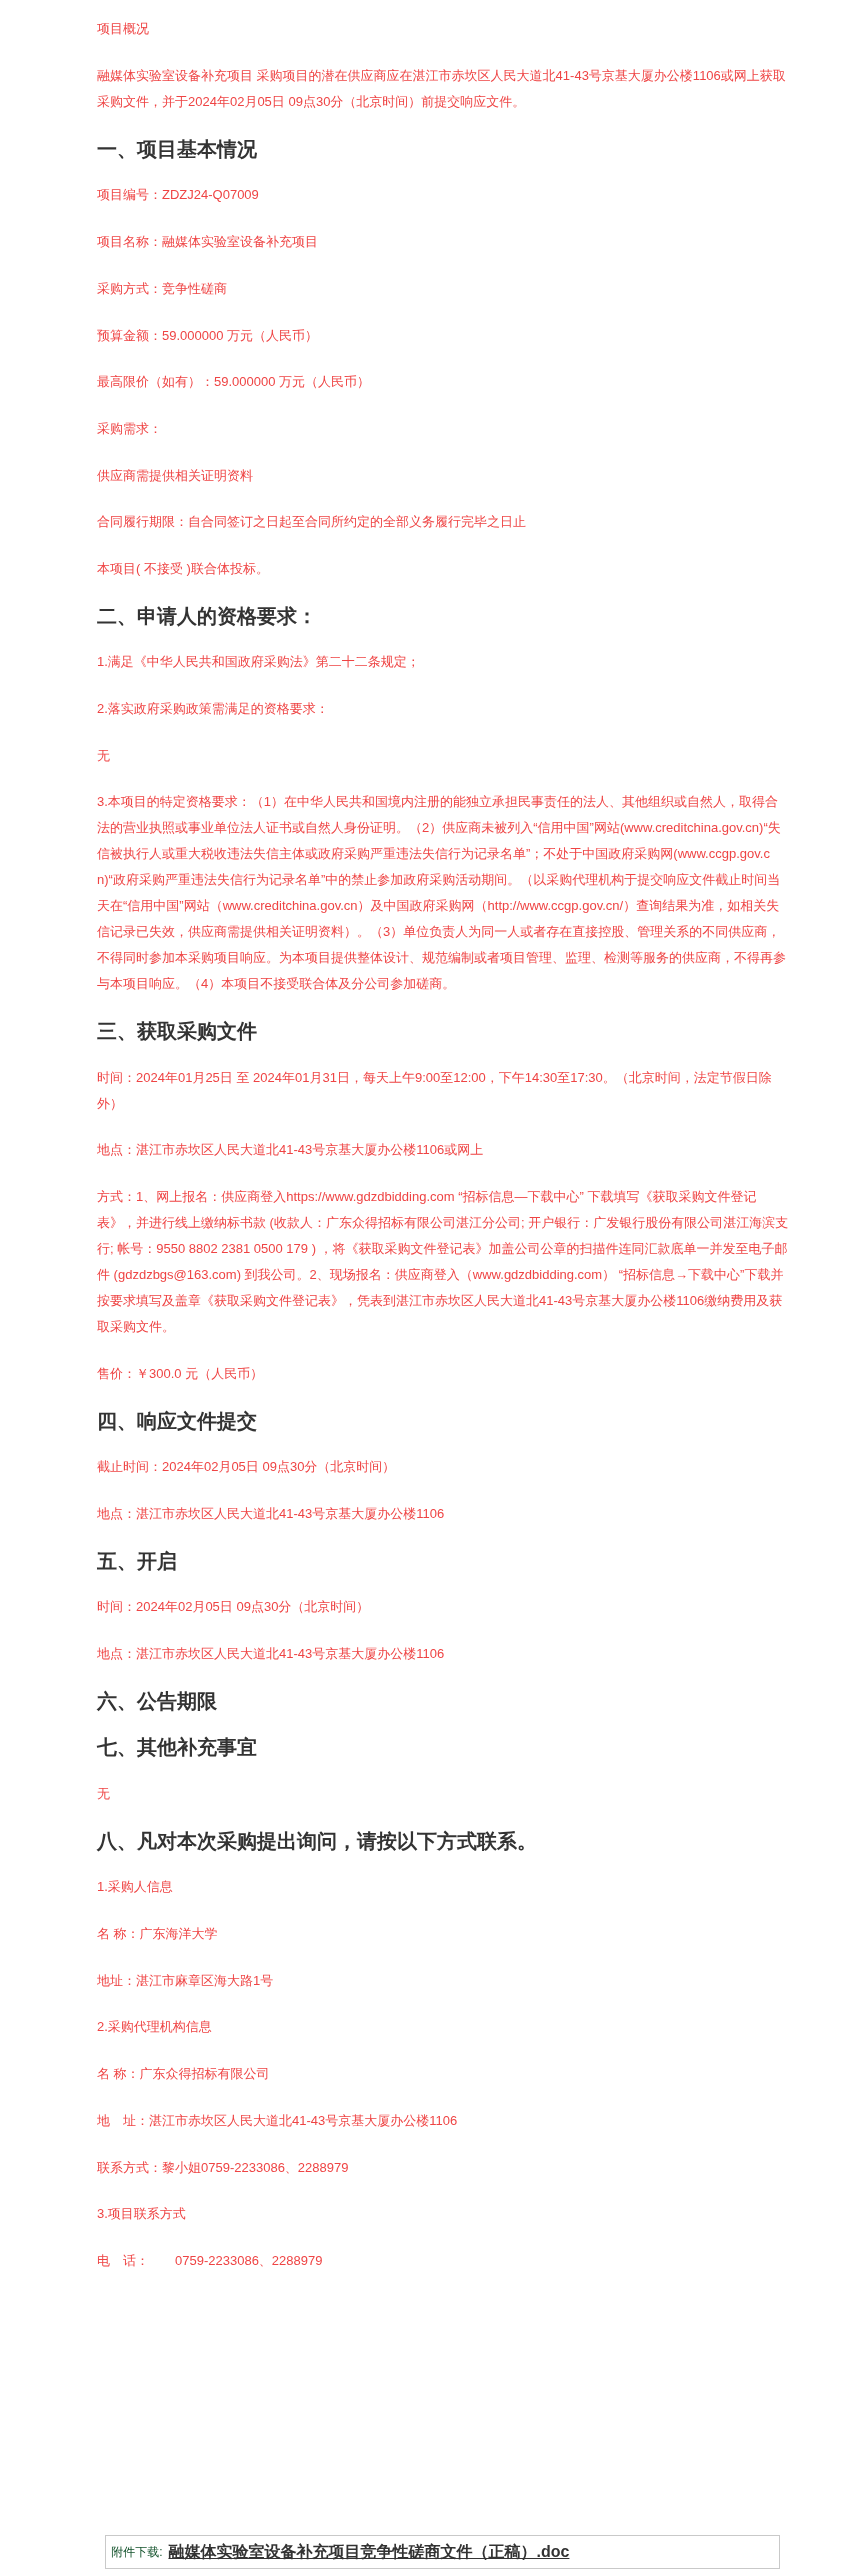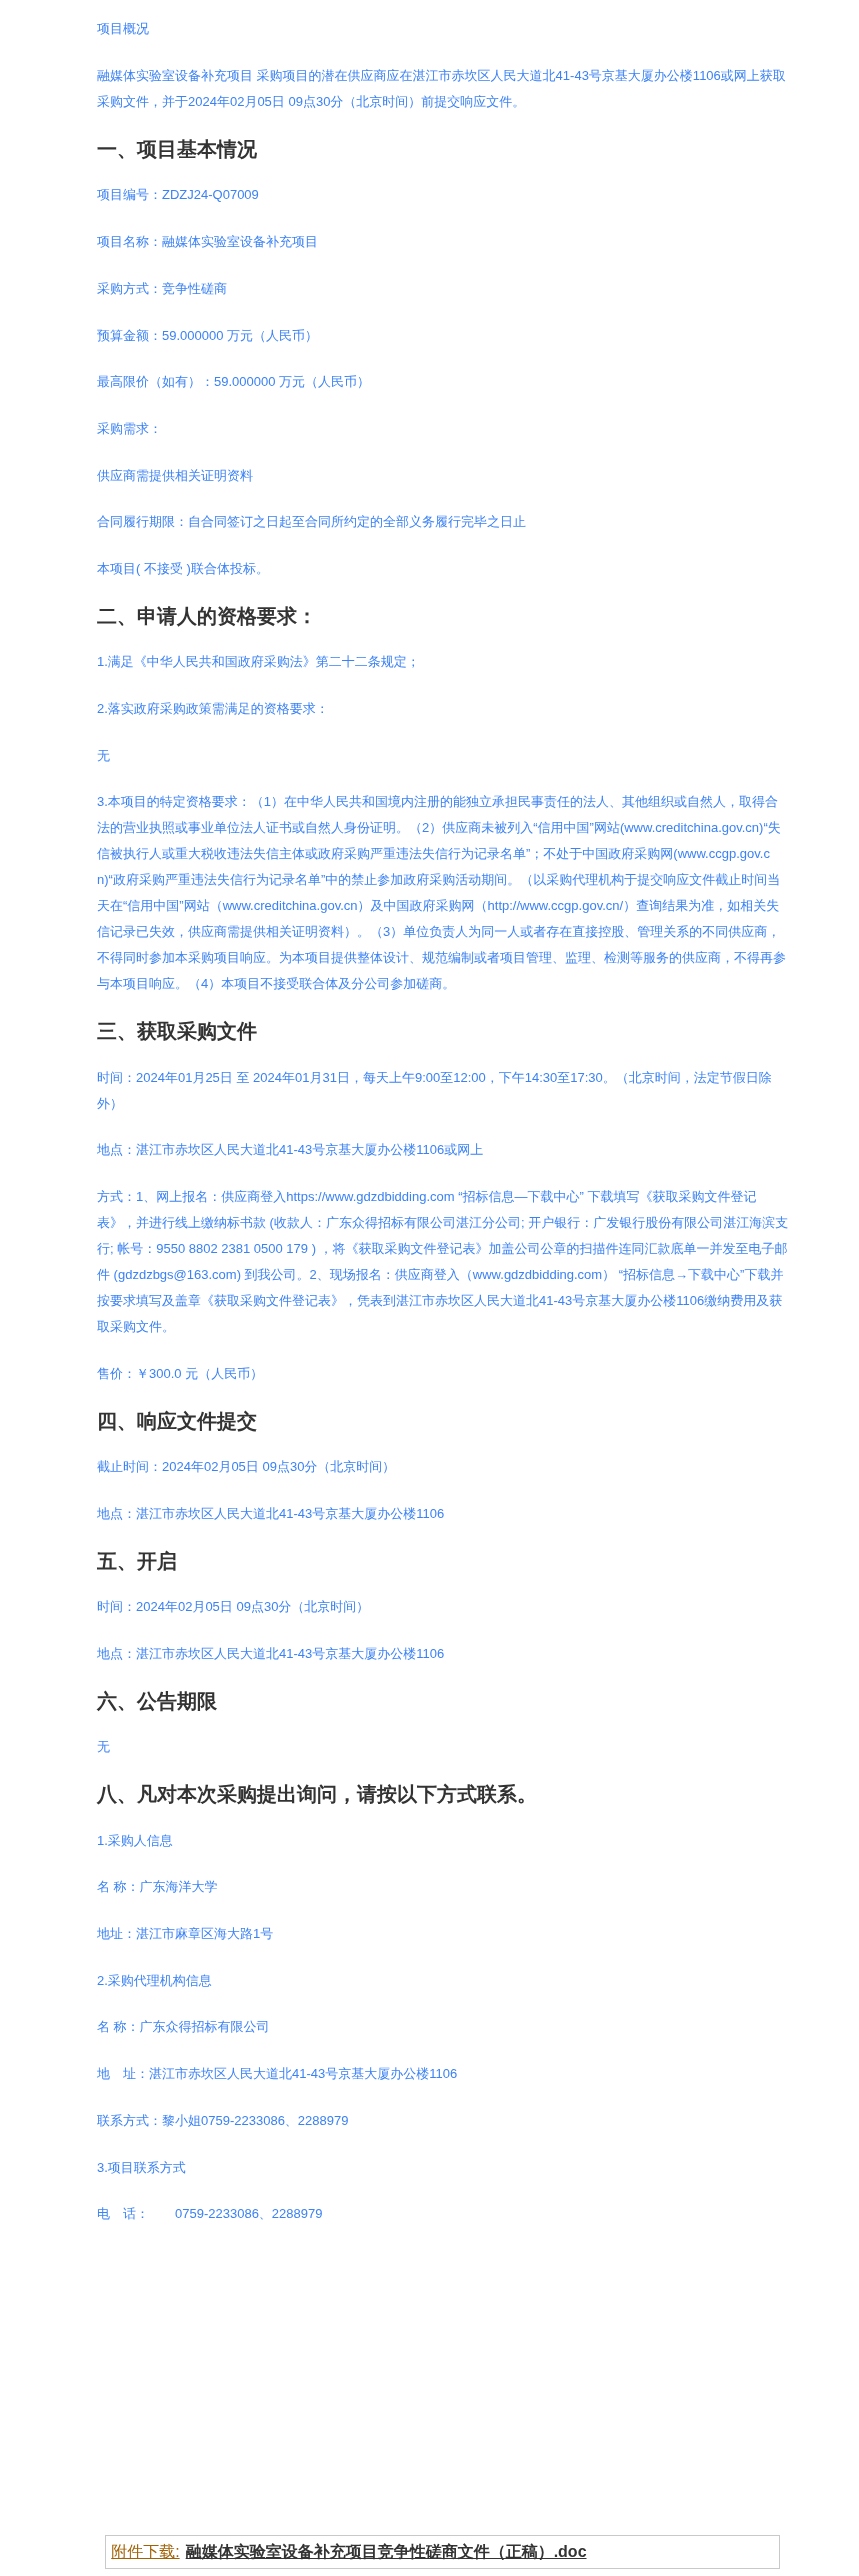--- a/index.html
+++ b/index.html
@@ -14,21 +14,21 @@
     position: relative;
     font-family: "Liberation Sans", "DejaVu Sans", sans-serif;
   }
   .content {
     box-sizing: border-box;
     padding: 0.9px 70px 0 97px;
   }
   .content p.text {
     font-size: 13px;
     line-height: 26px;
-    color: #3b82f6;
+    color: #ef4444;
     margin: 20.7px 0;
     font-weight: 400;
     word-break: break-all;
     overflow-wrap: anywhere;
   }
   .content h2.heading {
     font-size: 20px;
     line-height: 26px;
     color: #333333;
     margin: 20.7px 0;
@@ -45,24 +45,23 @@
     width: 675px;
     height: 34px;
     box-sizing: border-box;
     border: 0.9px solid #c9c9c9;
     background: #ffffff;
     display: flex;
     align-items: center;
     padding-left: 5.2px;
   }
   .attachment-label {
-    font-size: 16px;
-    color: #a16207;
+    font-size: 12px;
+    color: #14532d;
     white-space: nowrap;
-    text-decoration: underline;
   }
   .attachment-link {
     font-size: 16px;
     color: #333333;
     font-weight: 700;
     text-decoration: underline;
     margin-left: 6px;
     cursor: pointer;
     white-space: nowrap;
   }
@@ -94,20 +93,21 @@
       <p class="text">地点：湛江市赤坎区人民大道北41-43号京基大厦办公楼1106或网上</p>
       <p class="text">方式：1、网上报名：供应商登入https://www.gdzdbidding.com “招标信息—下载中心” 下载填写《获取采购文件登记表》，并进行线上缴纳标书款 (收款人：广东众得招标有限公司湛江分公司; 开户银行：广发银行股份有限公司湛江海滨支行; 帐号：9550 8802 2381 0500 179 ) ，将《获取采购文件登记表》加盖公司公章的扫描件连同汇款底单一并发至电子邮件 (gdzdzbgs@163.com) 到我公司。2、现场报名：供应商登入（www.gdzdbidding.com） “招标信息→下载中心”下载并按要求填写及盖章《获取采购文件登记表》，凭表到湛江市赤坎区人民大道北41-43号京基大厦办公楼1106缴纳费用及获取采购文件。</p>
       <p class="text">售价：￥300.0 元（人民币）</p>
       <h2 class="heading">四、响应文件提交</h2>
       <p class="text">截止时间：2024年02月05日 09点30分（北京时间）</p>
       <p class="text">地点：湛江市赤坎区人民大道北41-43号京基大厦办公楼1106</p>
       <h2 class="heading">五、开启</h2>
       <p class="text">时间：2024年02月05日 09点30分（北京时间）</p>
       <p class="text">地点：湛江市赤坎区人民大道北41-43号京基大厦办公楼1106</p>
       <h2 class="heading">六、公告期限</h2>
+      <h2 class="heading">七、其他补充事宜</h2>
       <p class="text">无</p>
       <h2 class="heading">八、凡对本次采购提出询问，请按以下方式联系。</h2>
       <p class="text">1.采购人信息</p>
       <p class="text">名 称：广东海洋大学</p>
       <p class="text">地址：湛江市麻章区海大路1号</p>
       <p class="text">2.采购代理机构信息</p>
       <p class="text">名 称：广东众得招标有限公司</p>
       <p class="text">地　址：湛江市赤坎区人民大道北41-43号京基大厦办公楼1106</p>
       <p class="text">联系方式：黎小姐0759-2233086、2288979</p>
       <p class="text">3.项目联系方式</p>

